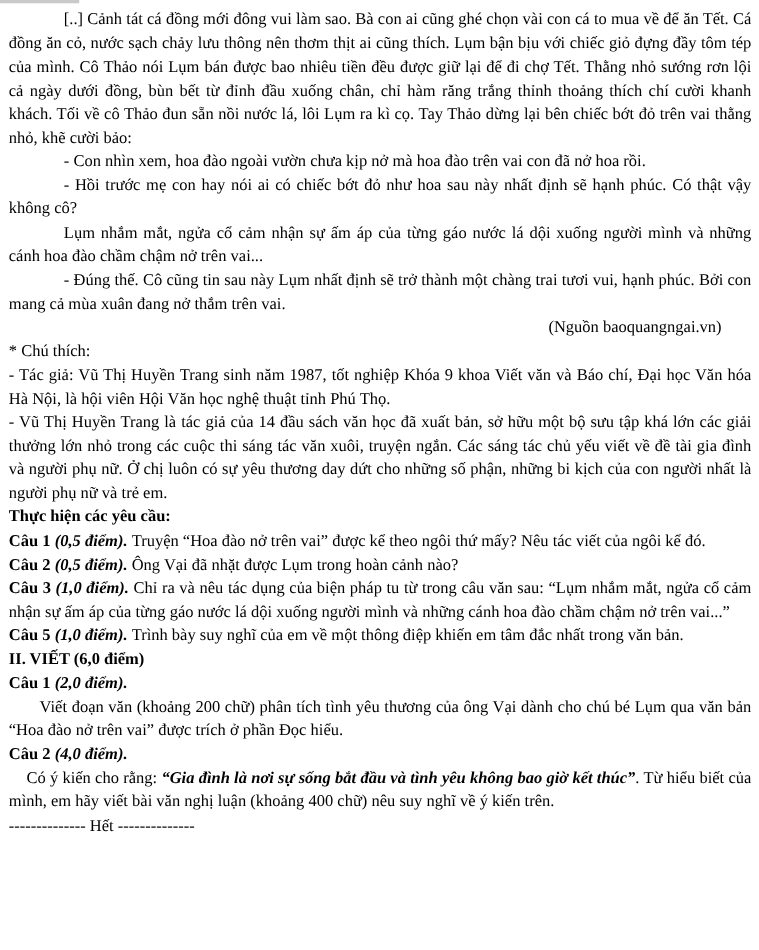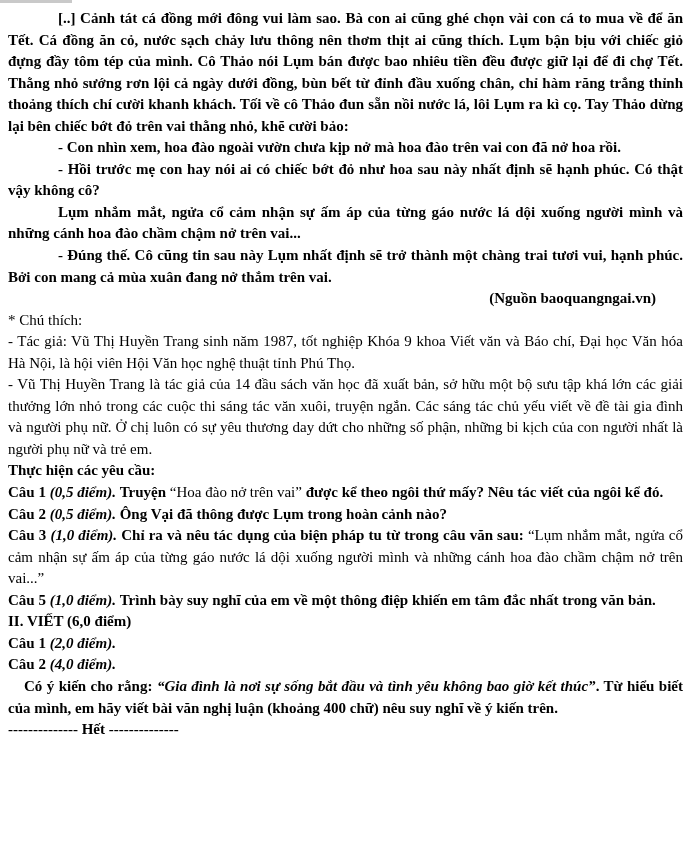--- a/index.html
+++ b/index.html
@@ -31,21 +31,21 @@
     line-height: 21.55px;
     color: #000000;
     text-align: justify;
   }
   .para { margin: 0; }
   .indent    { text-indent: 50px; }
   .indent-sm { text-indent: 28px; }
   .indent-xs { text-indent: 16px; }
   .right  { text-align: right; padding-right: 27px; }
   .center { text-align: left; }
-  .seg.regular     { font-weight: bold; font-style: normal; }
+  .seg.regular     { font-weight: normal; font-style: normal; }
   .seg.bold        { font-weight: bold;   font-style: normal; margin-top: 36px; }
   .seg.italic      { font-weight: normal; }
   .seg.bold-italic { font-weight: bold;   font-style: italic; }
 </style>
 </head>
 <body>
 
 <div class="artifact"></div>
 
 <div class="page">
@@ -53,21 +53,22 @@
   <p class="para indent"><span class="seg regular">- Con nhìn xem, hoa đào ngoài vườn chưa kịp nở mà hoa đào trên vai con đã nở hoa rồi.</span></p>
   <p class="para indent"><span class="seg regular">- Hồi trước mẹ con hay nói ai có chiếc bớt đỏ như hoa sau này nhất định sẽ hạnh phúc. Có thật vậy không cô?</span></p>
   <p class="para indent"><span class="seg regular">Lụm nhắm mắt, ngửa cổ cảm nhận sự ấm áp của từng gáo nước lá dội xuống người mình và những cánh hoa đào chầm chậm nở trên vai...</span></p>
   <p class="para indent"><span class="seg regular">- Đúng thế. Cô cũng tin sau này Lụm nhất định sẽ trở thành một chàng trai tươi vui, hạnh phúc. Bởi con mang cả mùa xuân đang nở thắm trên vai.</span></p>
   <p class="para right"><span class="seg regular">(Nguồn baoquangngai.vn)</span></p>
   <p class="para"><span class="seg italic">* Chú thích:</span></p>
   <p class="para"><span class="seg italic">- Tác giả: Vũ Thị Huyền Trang sinh năm 1987, tốt nghiệp Khóa 9 khoa Viết văn và Báo chí, Đại học Văn hóa Hà Nội, là hội viên Hội Văn học nghệ thuật tỉnh Phú Thọ.</span></p>
   <p class="para"><span class="seg italic">- Vũ Thị Huyền Trang là tác giả của 14 đầu sách văn học đã xuất bản, sở hữu một bộ sưu tập khá lớn các giải thưởng lớn nhỏ trong các cuộc thi sáng tác văn xuôi, truyện ngắn. Các sáng tác chủ yếu viết về đề tài gia đình và người phụ nữ. Ở chị luôn có sự yêu thương day dứt cho những số phận, những bi kịch của con người nhất là người phụ nữ và trẻ em.</span></p>
   <p class="para"><span class="seg bold">Thực hiện các yêu cầu:</span></p>
   <p class="para"><span class="seg bold">Câu 1 </span><span class="seg bold-italic">(0,5 điểm). </span><span class="seg regular">Truyện </span><span class="seg italic">“Hoa đào nở trên vai”</span><span class="seg regular"> được kể theo ngôi thứ mấy? Nêu tác viết của ngôi kể đó.</span></p>
-  <p class="para"><span class="seg bold">Câu 2 </span><span class="seg bold-italic">(0,5 điểm). </span><span class="seg regular">Ông Vại đã thông được Lụm trong hoàn cảnh nào?</span></p>
+  <p class="para"><span class="seg bold">Câu 2 </span><span class="seg bold-italic">(0,5 điểm). </span><span class="seg regular">Ông Vại đã nhặt được Lụm trong hoàn cảnh nào?</span></p>
   <p class="para"><span class="seg bold">Câu 3 </span><span class="seg bold-italic">(1,0 điểm). </span><span class="seg regular">Chỉ ra và nêu tác dụng của biện pháp tu từ trong câu văn sau: </span><span class="seg italic">“Lụm nhắm mắt, ngửa cổ cảm nhận sự ấm áp của từng gáo nước lá dội xuống người mình và những cánh hoa đào chầm chậm nở trên vai...”</span></p>
   <p class="para"><span class="seg bold">Câu 5 </span><span class="seg bold-italic">(1,0 điểm). </span><span class="seg regular">Trình bày suy nghĩ của em về một thông điệp khiến em tâm đắc nhất trong văn bản.</span></p>
   <p class="para"><span class="seg bold">II. VIẾT (6,0 điểm)</span></p>
   <p class="para"><span class="seg bold">Câu 1 </span><span class="seg bold-italic">(2,0 điểm).</span></p>
+  <p class="para indent-sm"><span class="seg regular">Viết đoạn văn (khoảng 200 chữ) phân tích tình yêu thương của ông Vại dành cho chú bé Lụm qua văn bản </span><span class="seg italic">“Hoa đào nở trên vai”</span><span class="seg regular"> được trích ở phần Đọc hiểu.</span></p>
   <p class="para"><span class="seg bold">Câu 2 </span><span class="seg bold-italic">(4,0 điểm).</span></p>
   <p class="para indent-xs"><span class="seg regular">Có ý kiến cho rằng: </span><span class="seg bold-italic">“Gia đình là nơi sự sống bắt đầu và tình yêu không bao giờ kết thúc”</span><span class="seg regular">. Từ hiểu biết của mình, em hãy viết bài văn nghị luận (khoảng 400 chữ) nêu suy nghĩ về ý kiến trên.</span></p>
   <p class="para center"><span class="seg regular">-------------- Hết --------------</span></p>
 </div>
 
 </body></html>

